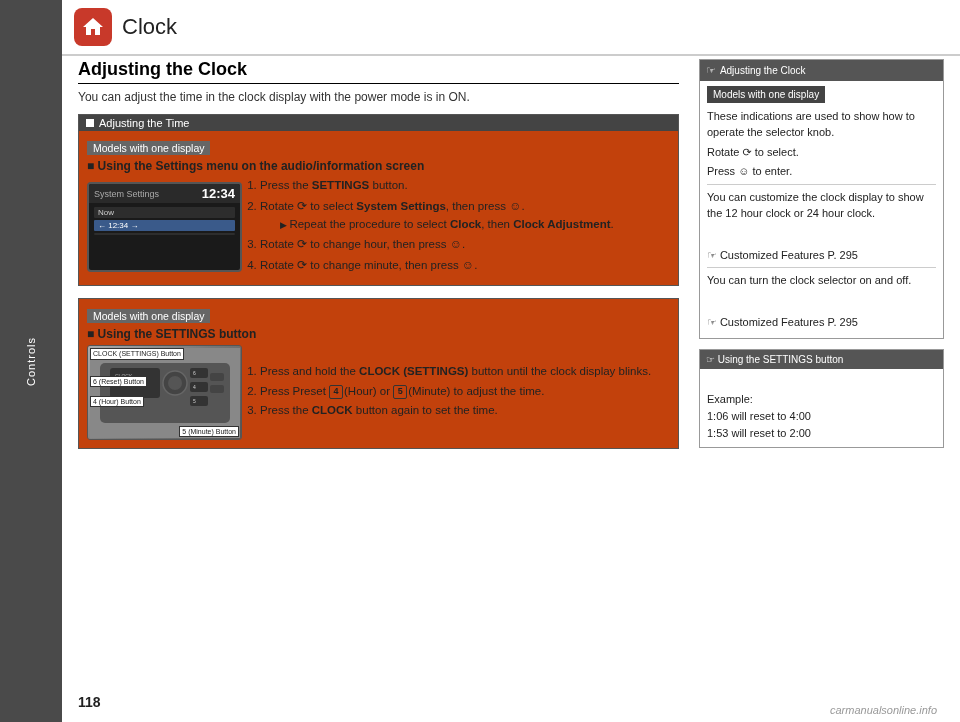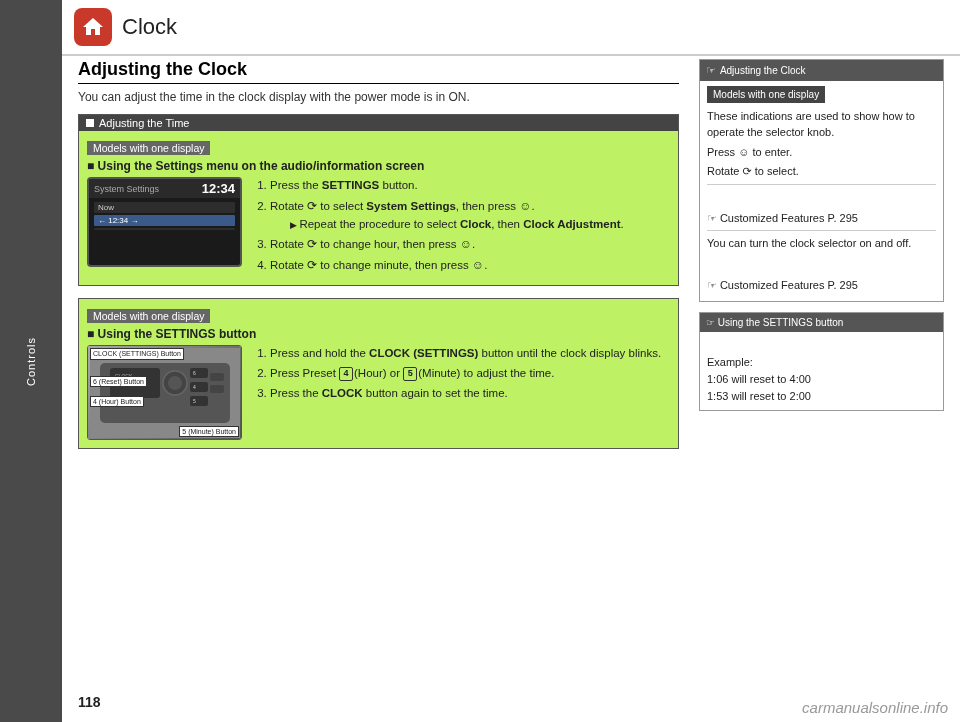--- a/index.html
+++ b/index.html
@@ -94,21 +94,21 @@
     .page-subtext {
       font-size: 12px;
       color: #333;
       margin-bottom: 10px;
     }
 
     
     .section-box {
       border: 1.5px solid #555;
       margin-bottom: 12px;
-      background: #bef264;
+      background: #c2410c;
     }
     .section-box-header {
       background: #444;
       color: #fff;
       font-size: 11px;
       padding: 2px 7px;
       display: flex;
       align-items: center;
       gap: 5px;
     }
@@ -135,21 +135,21 @@
       font-size: 12px;
       font-weight: bold;
       margin-bottom: 4px;
     }
     .using-heading::before {
       content: '■ ';
     }
 
     .two-col {
       display: flex;
-      gap: 10px;
+      align-items: center;
     }
 
     
     .screen-mock {
       width: 155px;
       height: 90px;
       background: #1a1a1a;
       border: 2px solid #555;
       border-radius: 4px;
       position: relative;
@@ -309,22 +309,22 @@
       left: 16px;
       font-size: 14px;
       font-weight: bold;
       color: #222;
     }
 
     
     .watermark {
       position: absolute;
       bottom: 6px;
-      right: 12px;
-      font-size: 15px;
+      right: 23px;
+      font-size: 11px;
       color: #999;
       font-style: italic;
     }
 
     .rotate-icon {
       display: inline-block;
       font-size: 12px;
     }
     .enter-icon {
       display: inline-block;
@@ -458,23 +458,24 @@
 
       <div class="note-section">
         <div class="note-header">
           <span class="note-icon">☞</span>
           <span>Adjusting the Clock</span>
         </div>
         <div class="note-body">
           <div class="note-subheader">Models with one display</div>
           <div style="padding-top:5px;">
             <p>These indications are used to show how to operate the selector knob.</p>
+            <p>Rotate <span>⟳</span> to select.</p>
             <p>Press <span>☺</span> to enter.</p>
-            <p>Rotate <span>⟳</span> to select.</p>
             <hr class="note-divider">
+            <p>You can customize the clock display to show the 12 hour clock or 24 hour clock.</p>
             <p class="note-link">Customized Features P. 295</p>
             <hr class="note-divider">
             <p>You can turn the clock selector on and off.</p>
             <p class="note-link">Customized Features P. 295</p>
           </div>
         </div>
       </div>
 
       <div class="note2-section">
         <div class="note2-header">

